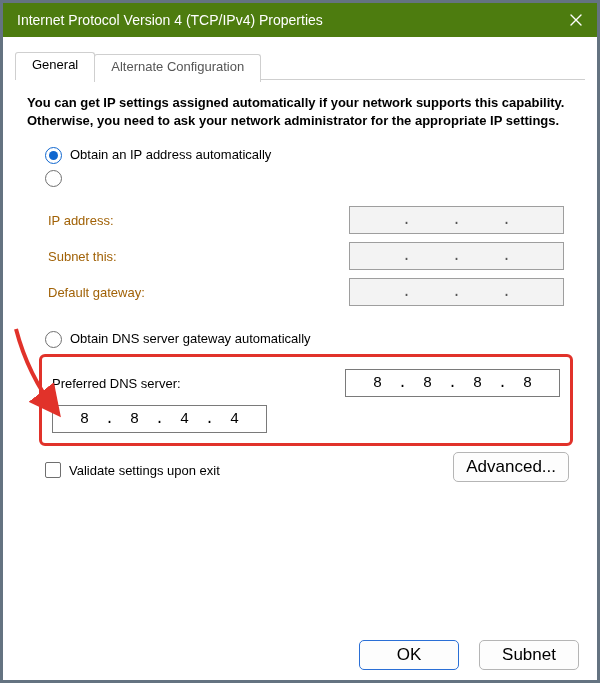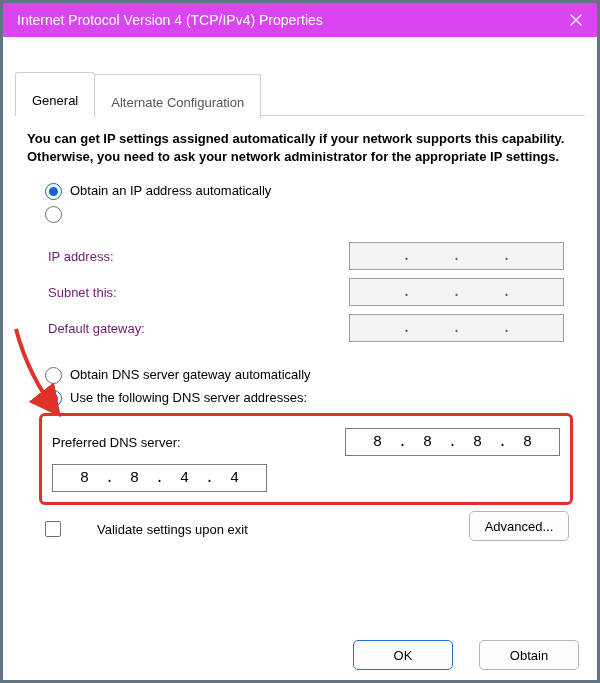--- a/index.html
+++ b/index.html
@@ -7,52 +7,51 @@
       font-family: "Segoe UI", Tahoma, sans-serif;
       font-size: 13px;
       background: #fff;
       width: 600px;
       height: 683px;
       border: 3px solid #647381;
       position: relative;
       overflow: hidden;
     }
     .titlebar {
-      background: #d946ef;
+      background: #4d7c0f;
       color: #fff;
       height: 34px;
       display: flex;
       align-items: center;
       justify-content: space-between;
       padding: 0 12px 0 14px;
     }
     .titlebar .title { font-size: 14px; }
     .titlebar .close {
       width: 18px; height: 18px; display: flex; align-items: center; justify-content: center;
       font-size: 16px; cursor: pointer; font-weight: 300;
     }
     .tab-row {
       display: flex;
       border-bottom: 1px solid #cfcfcf;
       margin: 14px 12px 0 12px;
       position: relative;
     }
     .tab {
-      padding: 20px 16px 8px 16px;
+      padding: 4px 16px 8px 16px;
       border: 1px solid #cfcfcf;
       border-bottom: none;
       border-top-left-radius: 3px;
       border-top-right-radius: 3px;
       background: #fff;
       margin-right: -1px;
       position: relative;
       top: 1px;
       color: #555;
       cursor: pointer;
-      margin-top: 20px;
     }
     .tab.active {
       background: #fff;
       z-index: 2;
       color: #000;
     }
     .tab.inactive { top: 3px; text-align: center; }
     .tab.active::after {
       content: '';
       position: absolute;
@@ -73,50 +72,50 @@
     .radio.selected::after { content: ''; width: 9px; height: 9px; background: #1067cf; border-radius: 50%; }
     .field-block {
       border: 1px solid transparent;
       padding: 8px 8px 12px 8px;
       margin-left: -6px;
     }
     .field-row {
       display: flex; align-items: center; justify-content: space-between;
       padding: 4px 0;
     }
-    .field-row .label { color: #701a75; }
+    .field-row .label { color: #a16207; }
     .field-row.enabled .label { color: #000; }
     .ip-input {
       width: 215px; height: 28px; border: 1px solid #9e9e9e; background: #f3f3f3;
       display: flex; align-items: center; justify-content: center; gap: 0;
       font-family: "Consolas", "Courier New", monospace; font-size: 15px;
     }
     .ip-input.enabled { background: #fff; border-color: #7a7a7a; }
     .ip-input .oct { width: 40px; text-align: center; }
     .ip-input .dot { width: 10px; text-align: center; color: #555; }
     .ip-input.enabled .oct, .ip-input.enabled .dot { color: #000; }
     .highlight-box {
       border: 3px solid #e1322a;
       border-radius: 6px;
       padding: 8px 10px 6px 10px;
       margin: 4px 0 10px -6px;
     }
-    .check-row { display: flex; align-items: center; margin: 16px 0 0 18px; gap: 28px; }
+    .check-row { display: flex; align-items: center; margin: 16px 0 0 18px; }
     .checkbox {
       width: 16px; height: 16px; border: 1.5px solid #6f6f6f; border-radius: 2px;
       margin-right: 8px; background: #fff; cursor: pointer;
     }
     .adv-row { display: flex; justify-content: flex-end; margin-top: -26px; padding-right: 4px; }
     .btn {
       min-width: 100px; height: 30px; border: 1px solid #b5b5b5; border-radius: 5px;
       background: #fdfdfd; display: inline-flex; align-items: center; justify-content: center;
-      padding: 0 12px; cursor: pointer; font-family: inherit; font-size: 13px;
+      padding: 0 12px; cursor: pointer; font-family: inherit; font-size: 17px;
     }
     .footer {
-      position: absolute; bottom: 10px; right: 18px; display: flex; gap: 26px;
+      position: absolute; bottom: 10px; right: 18px; display: flex; gap: 20px;
     }
     .footer .btn.primary { border-color: #2a6fd6; }
     .arrow {
       position: absolute;
       left: 5px; top: 322px;
       width: 62px; height: 100px;
       pointer-events: none;
       z-index: 5;
     }
   </style>
@@ -186,24 +185,20 @@
         </span>
       </div>
     </div>
   </div>
 
   <div class="group" style="margin-top:8px;">
     <div class="radio-row">
       <span class="radio"></span>
       <span>Obtain DNS server gateway automatically</span>
     </div>
-    <div class="radio-row">
-      <span class="radio selected"></span>
-      <span>Use the following DNS server addresses:</span>
-    </div>
     <div class="highlight-box">
       <div class="field-row enabled">
         <span class="label">Preferred DNS server:</span>
         <span class="ip-input enabled">
           <span class="oct">8</span>
             <span class="dot">.</span>
           <span class="oct">8</span>
             <span class="dot">.</span>
           <span class="oct">8</span>
             <span class="dot">.</span>
@@ -228,21 +223,21 @@
     <span class="checkbox"></span>
     <span>Validate settings upon exit</span>
   </div>
   <div class="adv-row">
     <button class="btn">Advanced...</button>
   </div>
 </div>
 
 <div class="footer">
   <button class="btn primary">OK</button>
-  <button class="btn">Obtain</button>
+  <button class="btn">Subnet</button>
 </div>
 
 <svg class="arrow" viewBox="0 0 62 100">
   <defs>
     <marker id="ah" markerWidth="8" markerHeight="8" refX="6" refY="4" orient="auto">
       <path d="M0,0 L8,4 L0,8 Z" fill="#e1322a"></path>
     </marker>
   </defs>
   <path d="M8,4 Q20,50 48,86" stroke="#e1322a" stroke-width="4" fill="none" marker-end="url(#ah)"></path>
 </svg>

